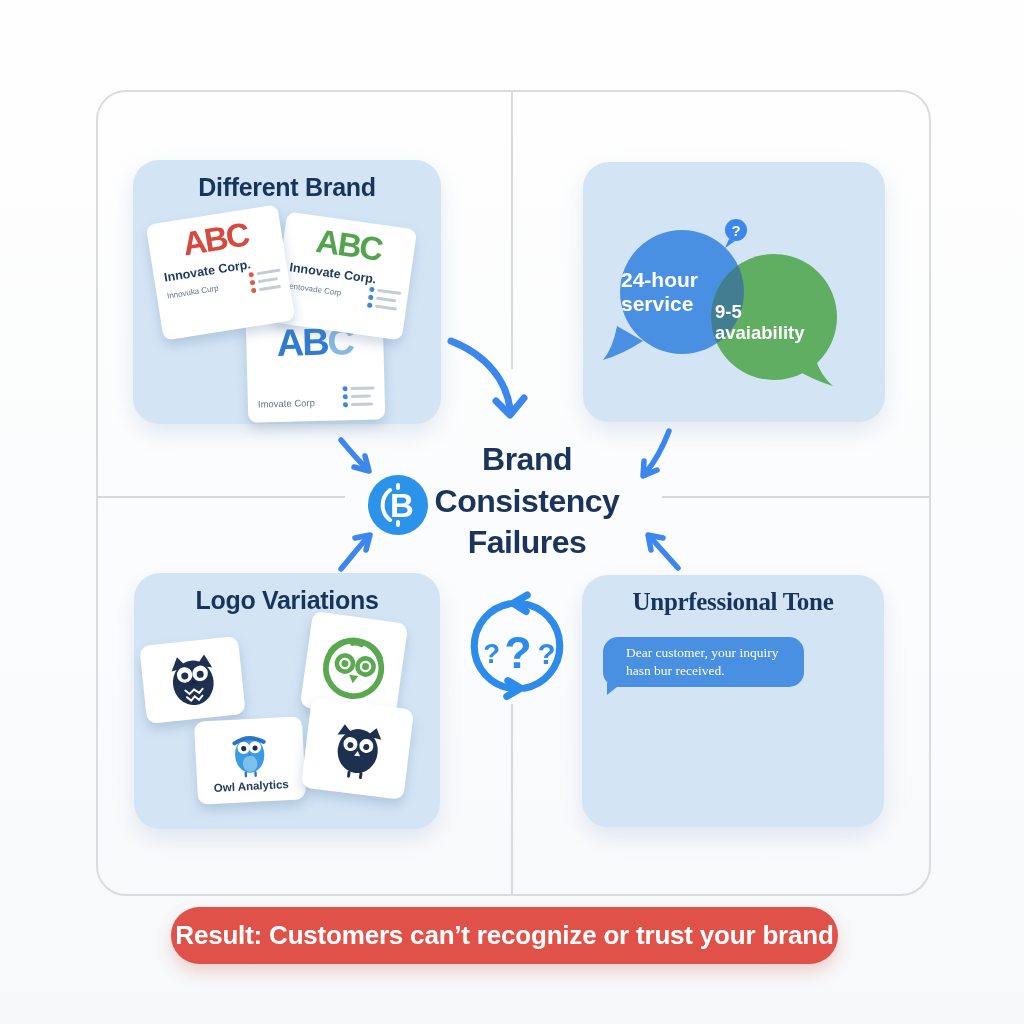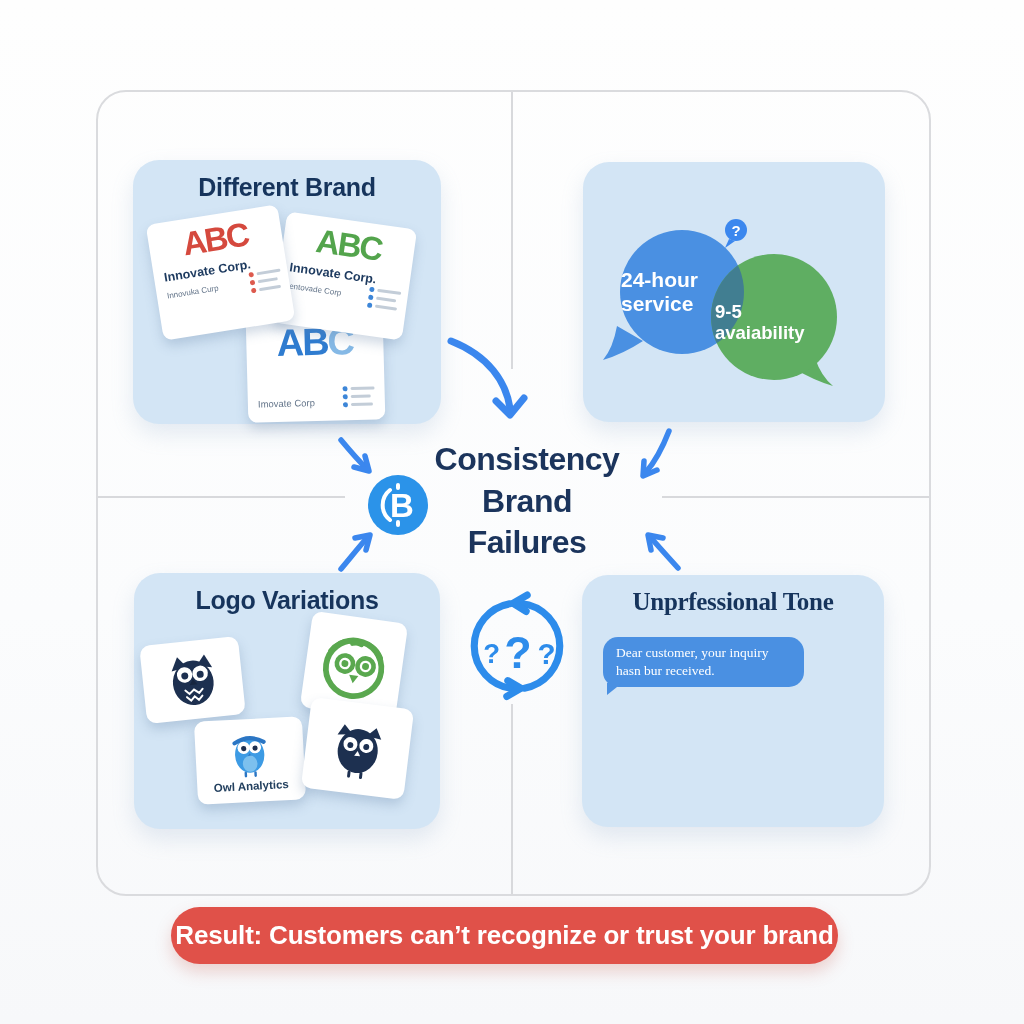--- a/index.html
+++ b/index.html
@@ -64,21 +64,21 @@
                box-shadow:0 6px 12px rgba(100,130,165,.30);
                display:flex; flex-direction:column; align-items:center; justify-content:center; }
   .owl-card-1 { left:9px;   top:68px;  width:99px;  height:78px; transform:rotate(-6deg); }
   .owl-card-2 { left:172px; top:44px;  width:96px;  height:97px; transform:rotate(8deg); }
   .owl-card-3 { left:62px;  top:146px; width:108px; height:83px; transform:rotate(-3deg); z-index:2; }
   .owl-card-4 { left:172px; top:130px; width:103px; height:91px; transform:rotate(7deg);  z-index:2; }
   .owl-caption { font-size:11.5px; font-weight:bold; color:#23405f; margin-top:1px; }
 
   
   .msg { position:absolute; color:#fff; font-size:13.5px; line-height:1.35;
-         padding:7px 13px; border-radius:15px; }
+         padding:7px 23px; border-radius:15px; }
   .msg::before { content:""; position:absolute; width:0; height:0; }
   .msg-blue { left:21px; top:62px; width:201px; background:#4a90e2; }
   .msg-blue::before { left:4px; bottom:-8px; border-top:12px solid #4a90e2; border-right:15px solid transparent; }
   .msg-green { left:112px; top:127px; width:176px; background:#6fb063; text-align:center; }
   .msg-green::before { right:4px; bottom:-8px; border-top:12px solid #6fb063; border-left:15px solid transparent; }
 
   
   .center-title { position:absolute; left:407px; top:439px; width:240px; text-align:center;
                   font-size:32px; line-height:41.5px; font-weight:bold; color:#1b345c;
                   letter-spacing:-.5px; }
@@ -249,22 +249,22 @@
       </svg>
     </div>
   </div>
 
   <div class="panel panel-br">
     <div class="panel-title">Unprfessional Tone</div>
     <div class="msg msg-blue">Dear customer, your inquiry hasn bur received.</div>
   </div>
 
   <div class="center-title">
+    <div>Brand</div>
     <div>Consistency</div>
-    <div>Brand</div>
     <div>Failures</div>
   </div>
 
   <svg class="brand-icon" width="60" height="60" viewBox="0 0 60 60">
     <circle cx="30" cy="30" r="30" fill="#2b93e9"></circle>
     <path d="M22,15 A19,19 0 0 0 22,45" fill="none" stroke="#ffffff" stroke-width="4" stroke-linecap="round"></path>
     <rect x="28" y="8" width="4" height="7" rx="2" fill="#ffffff"></rect>
     <rect x="28" y="45" width="4" height="7" rx="2" fill="#ffffff"></rect>
     <text x="34" y="42" text-anchor="middle" font-size="33" font-weight="bold" fill="#ffffff">B</text>
   </svg>

